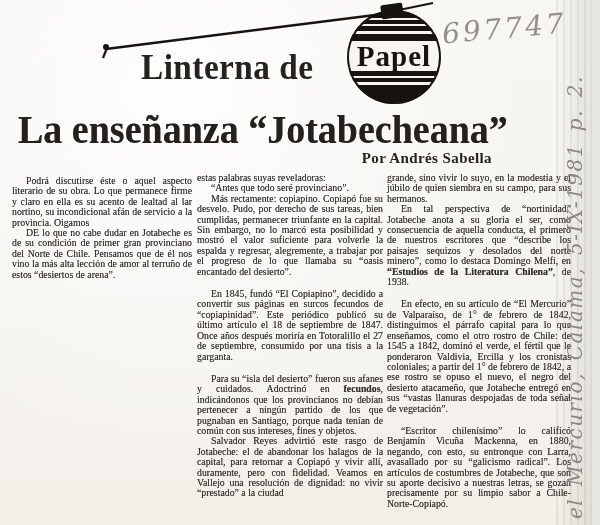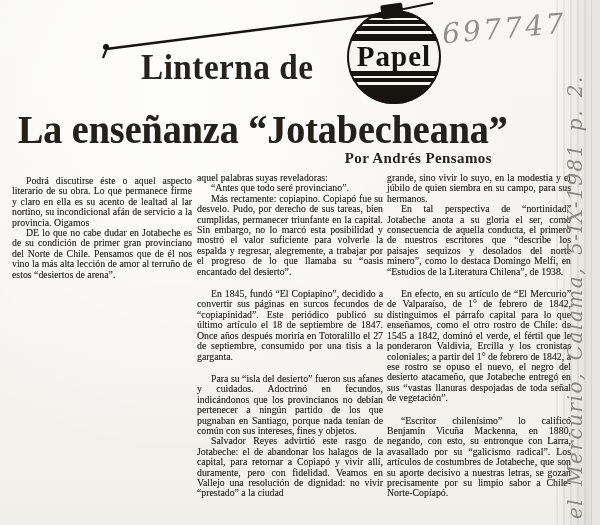--- a/index.html
+++ b/index.html
@@ -72,21 +72,21 @@
     font-size:9.8px;line-height:10.4px;text-align:justify;
     color:#2e2b27;text-shadow:0 0 .3px rgba(46,43,39,.55);
     hyphens:auto;-webkit-hyphens:auto;
   }
   .col-1{left:12px;top:176px;width:180px;}
   .col-2{left:197px;top:173px;width:186px;}
   .col-3{left:387px;top:173px;width:184px;}
   .para{margin:0;text-indent:14px;}
   .para.noindent{text-indent:0;}
   .para.gap{margin-top:12px;}
-  .para b{font-weight:400;}
+  .para b{font-weight:700;}
   
   .archive-number{
     position:absolute;left:442px;top:12px;
     font-family:"DejaVu Serif", serif;font-style:italic;
     font-size:28px;color:#93908a;letter-spacing:3px;
     transform:rotate(-5deg);white-space:nowrap;
   }
   .citation-note{
     position:absolute;left:563px;top:519px;width:430px;height:28px;
     transform:rotate(-90deg);transform-origin:0 0;
@@ -108,29 +108,29 @@
 
   <svg class="wire-svg" width="600" height="112">
     <path d="M106 49 L383 14" stroke="#17140f" stroke-width="2.6" fill="none"></path>
     <path d="M399 10 L433 3" stroke="#17140f" stroke-width="2" fill="none"></path>
     <path d="M103 58 L107 48" stroke="#17140f" stroke-width="2.2" fill="none"></path>
     <circle cx="106" cy="47" r="3" fill="#17140f"></circle>
     <rect x="381" y="4" width="22" height="14" rx="2" fill="#17140f" transform="rotate(-8 392 11)"></rect>
   </svg>
 
   <div class="headline">La enseñanza “Jotabecheana”</div>
-  <div class="byline">Por Andrés Pensamos</div>
+  <div class="byline">Por Andrés Sabella</div>
 
   <div class="col col-1">
     <p class="para"><span>Podrá discutirse éste o aquel aspecto literario de su obra. Lo que permanece firme y claro en ella es su acento de lealtad al lar nortino, su incondicional afán de servicio a la provincia. Oigamos</span><b></b><span></span></p>
     <p class="para"><span>DE lo que no cabe dudar en Jotabeche es de su condición de primer gran provinciano del Norte de Chile. Pensamos que de él nos vino la más alta lección de amor al terruño de estos “desiertos de arena”.</span><b></b><span></span></p>
   </div>
 
   <div class="col col-2">
-    <p class="para noindent"><span>aquel palabras suyas reveladoras:</span></p>
+    <p class="para noindent"><span>estas palabras suyas reveladoras:</span></p>
     <p class="para"><span>“Antes que todo seré provinciano”.</span></p>
     <p class="para"><span>Más rectamente: copiapino. Copiapó fue su desvelo. Pudo, por derecho de sus tareas, bien cumplidas, permanecer triunfante en la capital. Sin embargo, no lo marcó esta posibilidad y mostró el valor suficiente para volverle la espalda y regresar, alegremente, a trabajar por el progreso de lo que llamaba su “oasis encantado del desierto”.</span></p>
     <p class="para gap"><span>En 1845, fundó “El Copiapino”, decidido a convertir sus páginas en surcos fecundos de “copiapinidad”. Este periódico publicó su último artículo el 18 de septiembre de 1847. Once años después moriría en Totoralillo el 27 de septiembre, consumido por una tisis a la garganta.</span></p>
     <p class="para gap"><span>Para su “isla del desierto” fueron sus afanes y cuidados. Adoctrinó en </span><b>fecundos</b><span>, indicándonos que los provincianos no debían pertenecer a ningún partido de los que pugnaban en Santiago, porque nada tenían de común con sus intereses, fines y objetos.</span></p>
     <p class="para"><span>Salvador Reyes advirtió este rasgo de Jotabeche: el de abandonar los halagos de la capital, para retornar a Copiapó y vivir allí, duramente, pero con fidelidad. Veamos en Vallejo una resolución de dignidad: no vivir “prestado” a la ciudad</span></p>
   </div>
 
   <div class="col col-3">
     <p class="para noindent"><span>grande, sino vivir lo suyo, en la modestia y el júbilo de quien siembra en su campo, para sus hermanos.</span></p>
     <p class="para"><span>En tal perspectiva de “nortinidad” Jotabeche anota a su gloria el ser, como consecuencia de aquella conducta, el primero de nuestros escritores que “describe los paisajes sequizos y desolados del norte minero”, como lo destaca Domingo Melfi, en </span><b>“Estudios de la Literatura Chilena”</b><span>, de 1938.</span></p>

